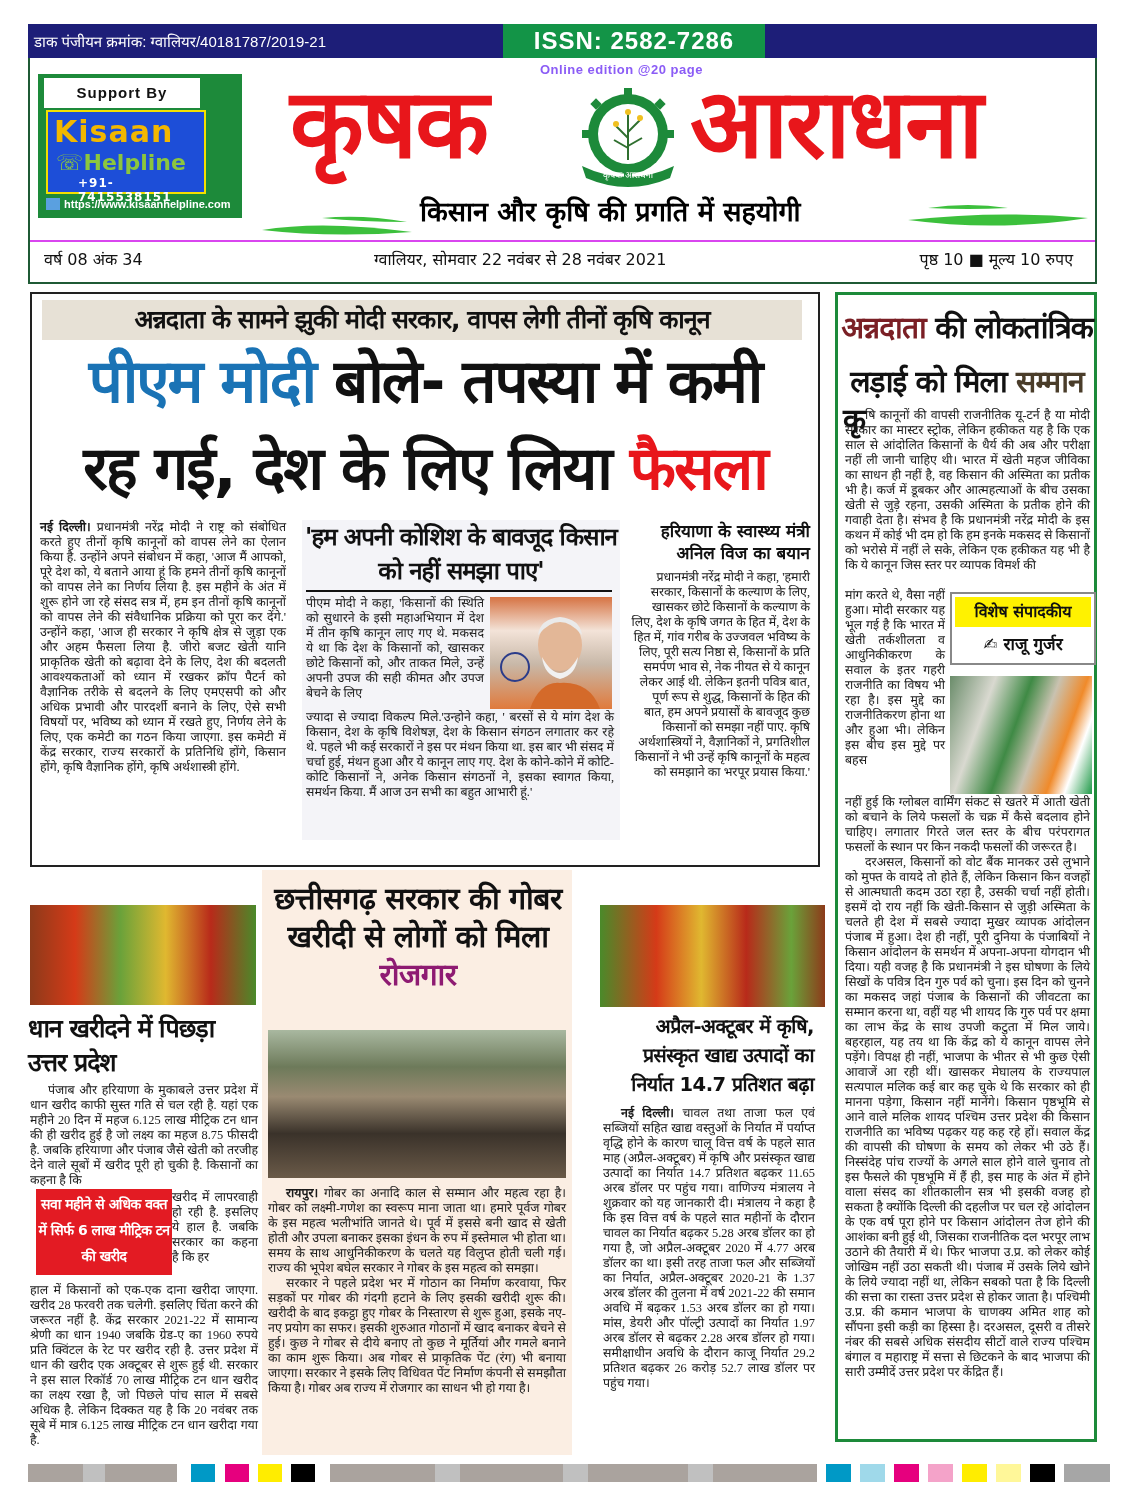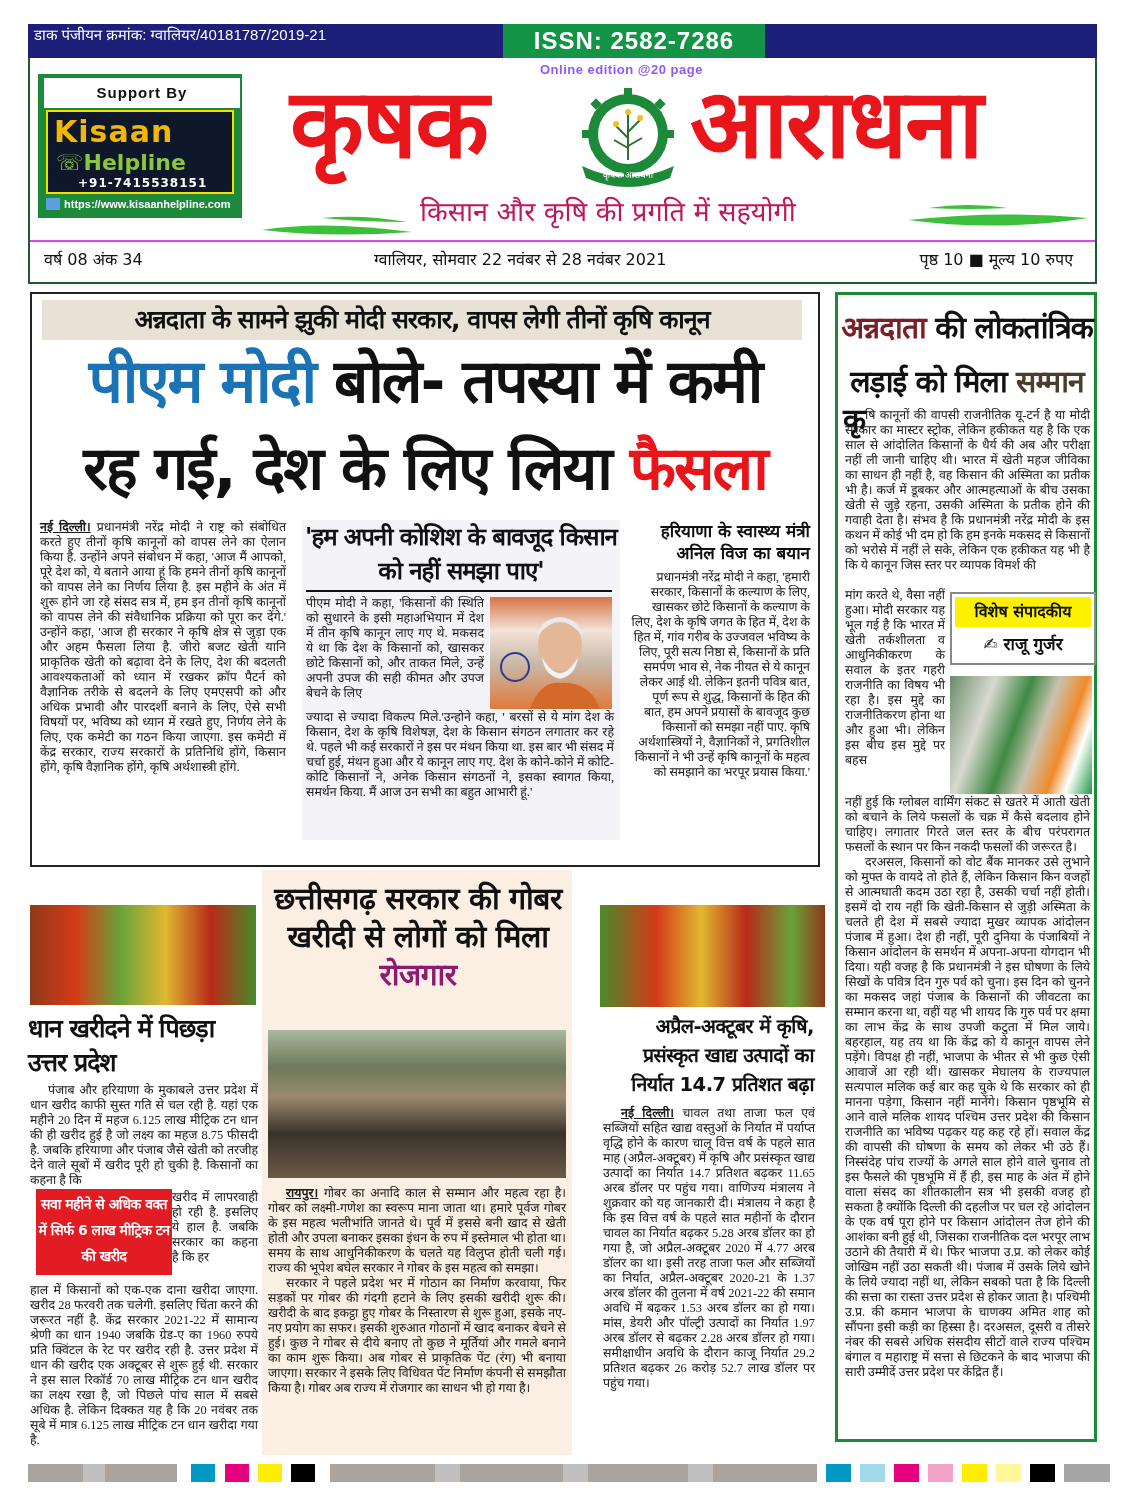--- a/index.html
+++ b/index.html
@@ -2,64 +2,64 @@
 <html><head>
 <meta charset="utf-8">
 <style>
   * { box-sizing: border-box; margin: 0; padding: 0; }
   html, body { width: 1125px; height: 1500px; background: #ffffff; overflow: hidden; }
   body { font-family: "DejaVu Sans", sans-serif; color: #111; position: relative; }
 
   .abs { position: absolute; }
 
   
-  #topbar { left: 28px; top: 24px; width: 1069px; height: 34px; background: #1d1e78; display: flex; align-items: flex-start; }
+  #topbar { left: 28px; top: 24px; width: 1069px; height: 34px; background: #1d1e78; display: flex; align-items: center; }
   #topbar .reg { color: #fff; font-size: 15px; padding-left: 6px; width: 475px; font-family: "Liberation Sans", sans-serif; }
   #topbar .issn { background: #139447; color: #fff; font-size: 24px; font-weight: bold; height: 34px; width: 262px; display: flex; align-items: center; justify-content: center; letter-spacing: 1px; font-family: "Liberation Sans", sans-serif; }
   #topbar .rni { color: #fff; font-size: 19px; font-weight: bold; flex: 1; text-align: right; padding-right: 8px; font-family: "Liberation Sans", sans-serif; }
 
   
   #masthead { left: 28px; top: 58px; width: 1069px; height: 226px; border: 2px solid #1f5a35; border-top: none; }
   #online-ed { left: 540px; top: 62px; font-size: 13px; font-weight: bold; color: #8b5cf6; font-family: "Liberation Sans", sans-serif; letter-spacing: 0.5px; }
 
   
   #support { left: 38px; top: 74px; width: 204px; height: 144px; background: #1d8a3a; }
-  #support .label { position: absolute; left: 6px; top: 4px; width: 196px; height: 30px; background: #fff; font-weight: bold; font-size: 15px; text-align: center; line-height: 30px; letter-spacing: 1px; font-family: "Liberation Sans", sans-serif; }
-  #support .logo { position: absolute; left: 8px; top: 36px; width: 188px; height: 84px; background: #0f172a; border: 2px solid #f3e000; }
+  #support .label { position: absolute; left: 6px; top: 4px; width: 156px; height: 30px; background: #fff; font-weight: bold; font-size: 15px; text-align: center; line-height: 30px; letter-spacing: 1px; font-family: "Liberation Sans", sans-serif; }
+  #support .logo { position: absolute; left: 8px; top: 36px; width: 160px; height: 84px; background: #1d4ed8; border: 2px solid #f3e000; }
   #support .k1 { position: absolute; left: 6px; top: 2px; font-size: 30px; font-weight: bold; color: #f2b700; font-family: "DejaVu Sans", sans-serif; letter-spacing: 1px; }
   #support .k2 { position: absolute; left: 8px; top: 38px; font-size: 22px; font-weight: bold; color: #8cc63e; font-family: "DejaVu Sans", sans-serif; }
   #support .phone { position: absolute; left: 30px; top: 64px; font-size: 12px; font-weight: bold; color: #fff; letter-spacing: 1px; font-family: "DejaVu Sans", sans-serif; }
   #support .url { position: absolute; left: 8px; top: 124px; font-size: 11px; color: #fff; font-weight: bold; font-family: "Liberation Sans", sans-serif; }
   #support .url .ic { display: inline-block; width: 14px; height: 12px; background: #5aa0e0; margin-right: 4px; vertical-align: -2px; }
 
   
   #title-left { left: 290px; top: 76px; font-size: 96px; font-weight: bold; color: #e8161b; font-family: "DejaVu Sans", sans-serif; line-height: 1; letter-spacing: -2px; }
   #title-right { left: 690px; top: 76px; font-size: 96px; font-weight: bold; color: #e8161b; font-family: "DejaVu Sans", sans-serif; line-height: 1; letter-spacing: -2px; }
   #emblem { left: 572px; top: 88px; width: 112px; height: 100px; }
-  #tagline { left: 420px; top: 192px; font-size: 27px; font-weight: normal; color: #be185d; font-family: "DejaVu Sans", sans-serif; }
+  #tagline { left: 420px; top: 192px; font-size: 27px; font-weight: bold; color: #000000; font-family: "DejaVu Sans", sans-serif; }
   .swoosh { height: 30px; }
   #swoosh-left { left: 262px; top: 208px; width: 150px; }
   #swoosh-right { left: 908px; top: 200px; width: 180px; }
 
   
   #dateline { left: 30px; top: 240px; width: 1065px; height: 36px; border-top: 2px solid #d946ef; display: flex; align-items: center; font-size: 16px; font-family: "DejaVu Sans", sans-serif; }
   #dateline .vol { margin-left: 14px; width: 330px; }
   #dateline .place { width: 520px; }
   #dateline .page { flex: 1; text-align: right; padding-right: 22px; }
 
   
   #lead { left: 30px; top: 292px; width: 790px; height: 575px; border: 2px solid #222; }
   #kicker { left: 42px; top: 300px; width: 760px; height: 40px; background: #e7e1d6; font-size: 25px; font-weight: bold; text-align: center; line-height: 40px; font-family: "DejaVu Sans", sans-serif; letter-spacing: -1px; }
   #headline1 { left: 40px; top: 345px; width: 770px; font-size: 60px; font-weight: bold; line-height: 1.2; text-align: center; letter-spacing: -2px; }
   #headline2 { left: 40px; top: 432px; width: 770px; font-size: 60px; font-weight: bold; line-height: 1.2; text-align: center; letter-spacing: -2px; }
   .blue { color: #1a73b5; }
   .red { color: #e8161b; }
 
   .body { font-family: "Liberation Serif", serif; font-size: 12.4px; line-height: 15px; text-align: justify; color: #1a1a1a; }
-  .body b { font-weight: bold; text-decoration: underline; }
+  .body b { font-weight: bold; }
 
   #lead-col1 { left: 40px; top: 520px; width: 246px; }
   #quote-box { left: 302px; top: 520px; width: 318px; height: 320px; background: #f4f4f8; }
   #quote-head { left: 302px; top: 520px; width: 318px; font-size: 24px; font-weight: bold; text-align: center; line-height: 34px; letter-spacing: -1px; }
   #quote-rule { left: 306px; top: 590px; width: 306px; height: 2px; background: #111; }
   #quote-body1 { left: 306px; top: 596px; width: 178px; }
   #modi-photo { left: 490px; top: 597px; width: 122px; height: 112px; background: linear-gradient(180deg, #d67343 0%, #f3e3d8 30%, #c8b8a8 60%, #e07a3c 100%); overflow: hidden; }
   #quote-body2 { left: 306px; top: 710px; width: 308px; }
 
   #vij-head { left: 630px; top: 520px; width: 180px; font-size: 17px; font-weight: bold; text-align: right; line-height: 22px; }

